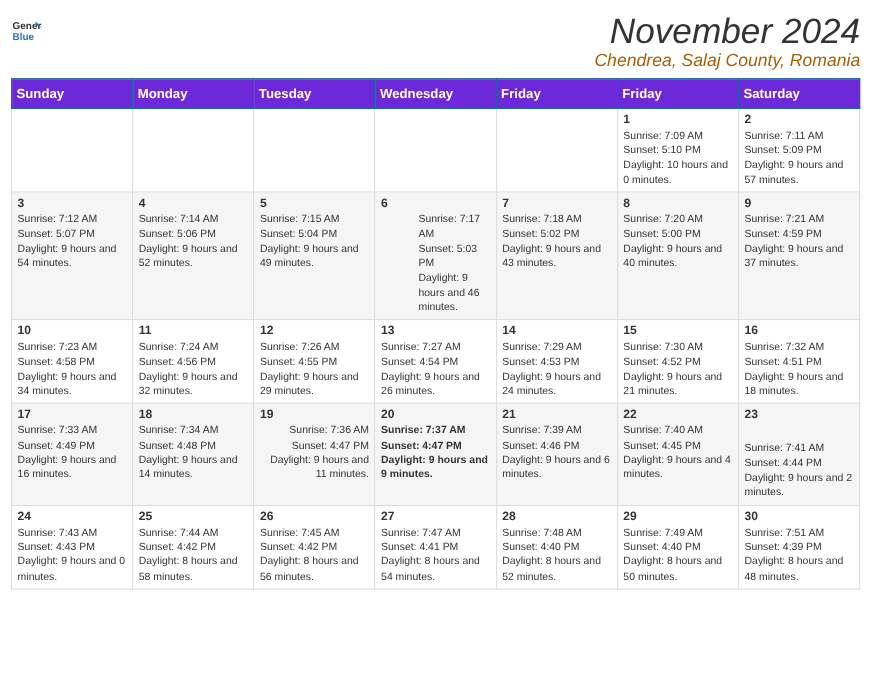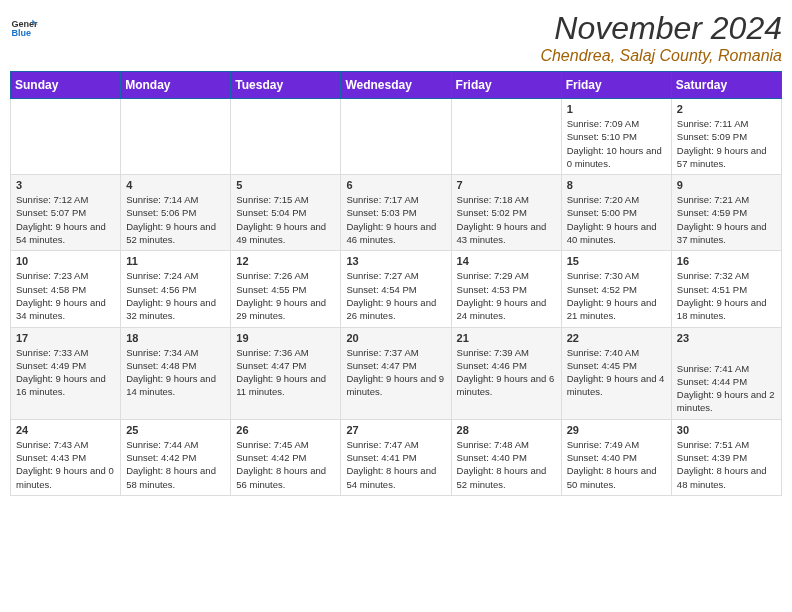--- a/index.html
+++ b/index.html
@@ -144,21 +144,21 @@
 Daylight: 9 hours and 52 minutes.</div>
         </td>
         <td>
           <span class="day-num">5</span>
           <div class="day-info" style="white-space: pre-line;">Sunrise: 7:15 AM
 Sunset: 5:04 PM
 Daylight: 9 hours and 49 minutes.</div>
         </td>
         <td>
           <span class="day-num">6</span>
-          <div class="day-info" style="white-space: pre-line;">Sunrise: 7:17 AM
+          <div class="day-info" style="white-space: pre-line; margin-left: 34px;">Sunrise: 7:17 AM
 Sunset: 5:03 PM
 Daylight: 9 hours and 46 minutes.</div>
         </td>
         <td>
           <span class="day-num">7</span>
           <div class="day-info" style="white-space: pre-line;">Sunrise: 7:18 AM
 Sunset: 5:02 PM
 Daylight: 9 hours and 43 minutes.</div>
         </td>
         <td>
@@ -226,27 +226,27 @@
 Daylight: 9 hours and 16 minutes.</div>
         </td>
         <td>
           <span class="day-num">18</span>
           <div class="day-info" style="white-space: pre-line;">Sunrise: 7:34 AM
 Sunset: 4:48 PM
 Daylight: 9 hours and 14 minutes.</div>
         </td>
         <td>
           <span class="day-num">19</span>
-          <div class="day-info" style="white-space: pre-line;">Sunrise: 7:36 AM
+          <div class="day-info" style="white-space: pre-line; text-align: right;">Sunrise: 7:36 AM
 Sunset: 4:47 PM
 Daylight: 9 hours and 11 minutes.</div>
         </td>
         <td>
           <span class="day-num">20</span>
-          <div class="day-info" style="white-space: pre-line;">Sunrise: 7:37 AM
+          <div class="day-info" style="white-space: pre-line; font-weight: bold;">Sunrise: 7:37 AM
 Sunset: 4:47 PM
 Daylight: 9 hours and 9 minutes.</div>
         </td>
         <td>
           <span class="day-num">21</span>
           <div class="day-info" style="white-space: pre-line;">Sunrise: 7:39 AM
 Sunset: 4:46 PM
 Daylight: 9 hours and 6 minutes.</div>
         </td>
         <td>

